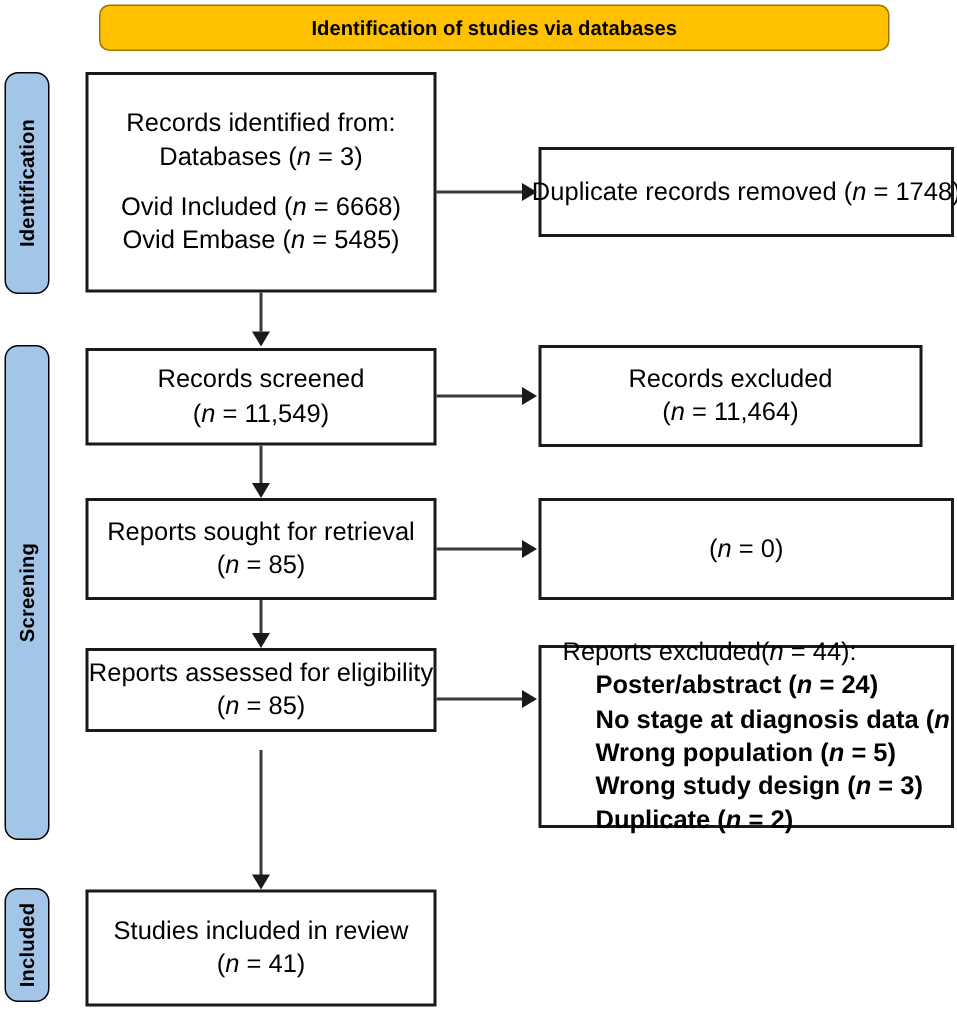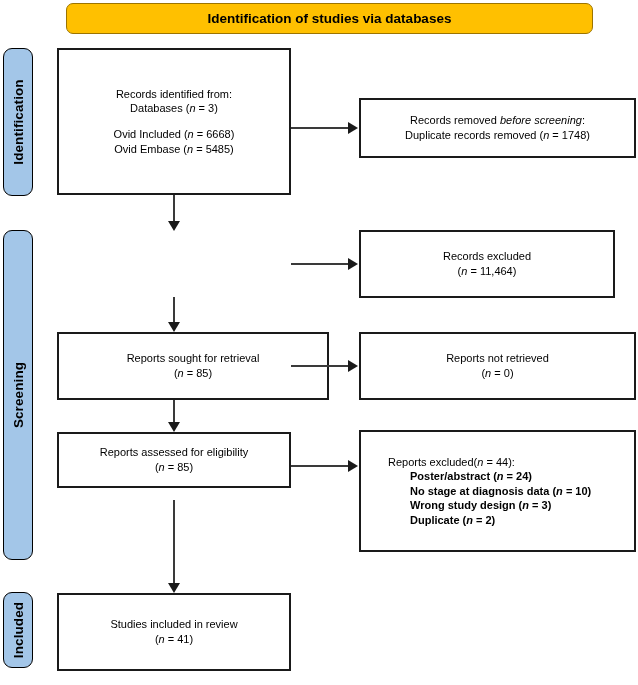--- a/index.html
+++ b/index.html
@@ -68,36 +68,36 @@
 
   
   .flow-box {
     position: absolute;
     background: #ffffff;
     border: 2px solid #1a1a1a;
     box-sizing: border-box;
     display: flex;
     flex-direction: column;
     justify-content: center;
-    font-size: 11px;
+    font-size: 17px;
     line-height: 1.32;
     color: #000000;
   }
   .flow-box.center { align-items: center; text-align: center; }
-  .flow-box.leftal { align-items: flex-start; text-align: left; padding-left: 27px; }
+  .flow-box.leftal { align-items: flex-start; text-align: left; padding-left: 14px; }
   .flow-box .line { white-space: nowrap; }
   .flow-box .spacer { height: 11px; }
   .flow-box .indent { padding-left: 22px; font-weight: bold; }
   em.nvar { font-style: italic; }
   em.phrase { font-style: italic; }
 
   
   #box-records-identified   { left: 57px;  top: 48px;  width: 234px; height: 147px; }
   #box-records-screened     { left: 57px;  top: 232px; width: 234px; height: 65px;  }
-  #box-reports-sought       { left: 57px;  top: 332px; width: 272px; height: 68px;  }
+  #box-reports-sought       { left: 57px;  top: 332px; width: 234px; height: 68px;  }
   #box-reports-assessed     { left: 57px;  top: 432px; width: 234px; height: 56px;  }
   #box-studies-included     { left: 57px;  top: 593px; width: 234px; height: 78px;  }
 
   
   #box-records-removed      { left: 359px; top: 98px;  width: 277px; height: 60px;  }
   #box-records-excluded     { left: 359px; top: 230px; width: 256px; height: 68px;  }
   #box-reports-not-retrieved{ left: 359px; top: 332px; width: 277px; height: 68px;  }
   #box-reports-excluded     { left: 359px; top: 430px; width: 277px; height: 122px; }
 
   
@@ -166,52 +166,55 @@
 
   <div class="flow-box center" id="box-records-identified">
     <div class="line">Records identified from:</div>
     <div class="line"><span>Databases (</span><em class="nvar">n</em><span> = 3)</span></div>
     <div class="spacer"></div>
     <div class="line"><span>Ovid Included (</span><em class="nvar">n</em><span> = 6668)</span></div>
     <div class="line"><span>Ovid Embase (</span><em class="nvar">n</em><span> = 5485)</span></div>
   </div>
 
   <div class="flow-box center" id="box-records-removed">
-    <div class="line"><span>Records removed </span><em class="phrase">before screening</em><span>:</span></div>
     <div class="line"><span>Duplicate records removed (</span><em class="nvar">n</em><span> = 1748)</span></div>
   </div>
 
+  <div class="flow-box center" id="box-records-screened">
+    <div class="line">Records screened</div>
+    <div class="line"><span>(</span><em class="nvar">n</em><span> = 11,549)</span></div>
+  </div>
 
   <div class="flow-box center" id="box-records-excluded">
     <div class="line">Records excluded</div>
     <div class="line"><span>(</span><em class="nvar">n</em><span> = 11,464)</span></div>
   </div>
 
   <div class="flow-box center" id="box-reports-sought">
     <div class="line">Reports sought for retrieval</div>
     <div class="line"><span>(</span><em class="nvar">n</em><span> = 85)</span></div>
   </div>
 
   <div class="flow-box center" id="box-reports-not-retrieved">
-    <div class="line">Reports not retrieved</div>
     <div class="line"><span>(</span><em class="nvar">n</em><span> = 0)</span></div>
   </div>
 
   <div class="flow-box center" id="box-reports-assessed">
     <div class="line">Reports assessed for eligibility</div>
     <div class="line"><span>(</span><em class="nvar">n</em><span> = 85)</span></div>
   </div>
 
   <div class="flow-box leftal" id="box-reports-excluded">
     <div class="line"><span>Reports excluded(</span><em class="nvar">n</em><span> = 44):</span></div>
 
     <div class="line indent"><span>Poster/abstract (</span><em class="nvar">n</em><span> = 24)</span></div>
 
     <div class="line indent"><span>No stage at diagnosis data (</span><em class="nvar">n</em><span> = 10)</span></div>
 
+    <div class="line indent"><span>Wrong population (</span><em class="nvar">n</em><span> = 5)</span></div>
 
     <div class="line indent"><span>Wrong study design (</span><em class="nvar">n</em><span> = 3)</span></div>
 
     <div class="line indent"><span>Duplicate (</span><em class="nvar">n</em><span> = 2)</span></div>
   </div>
 
   <div class="flow-box center" id="box-studies-included">
     <div class="line">Studies included in review</div>
     <div class="line"><span>(</span><em class="nvar">n</em><span> = 41)</span></div>
   </div>

